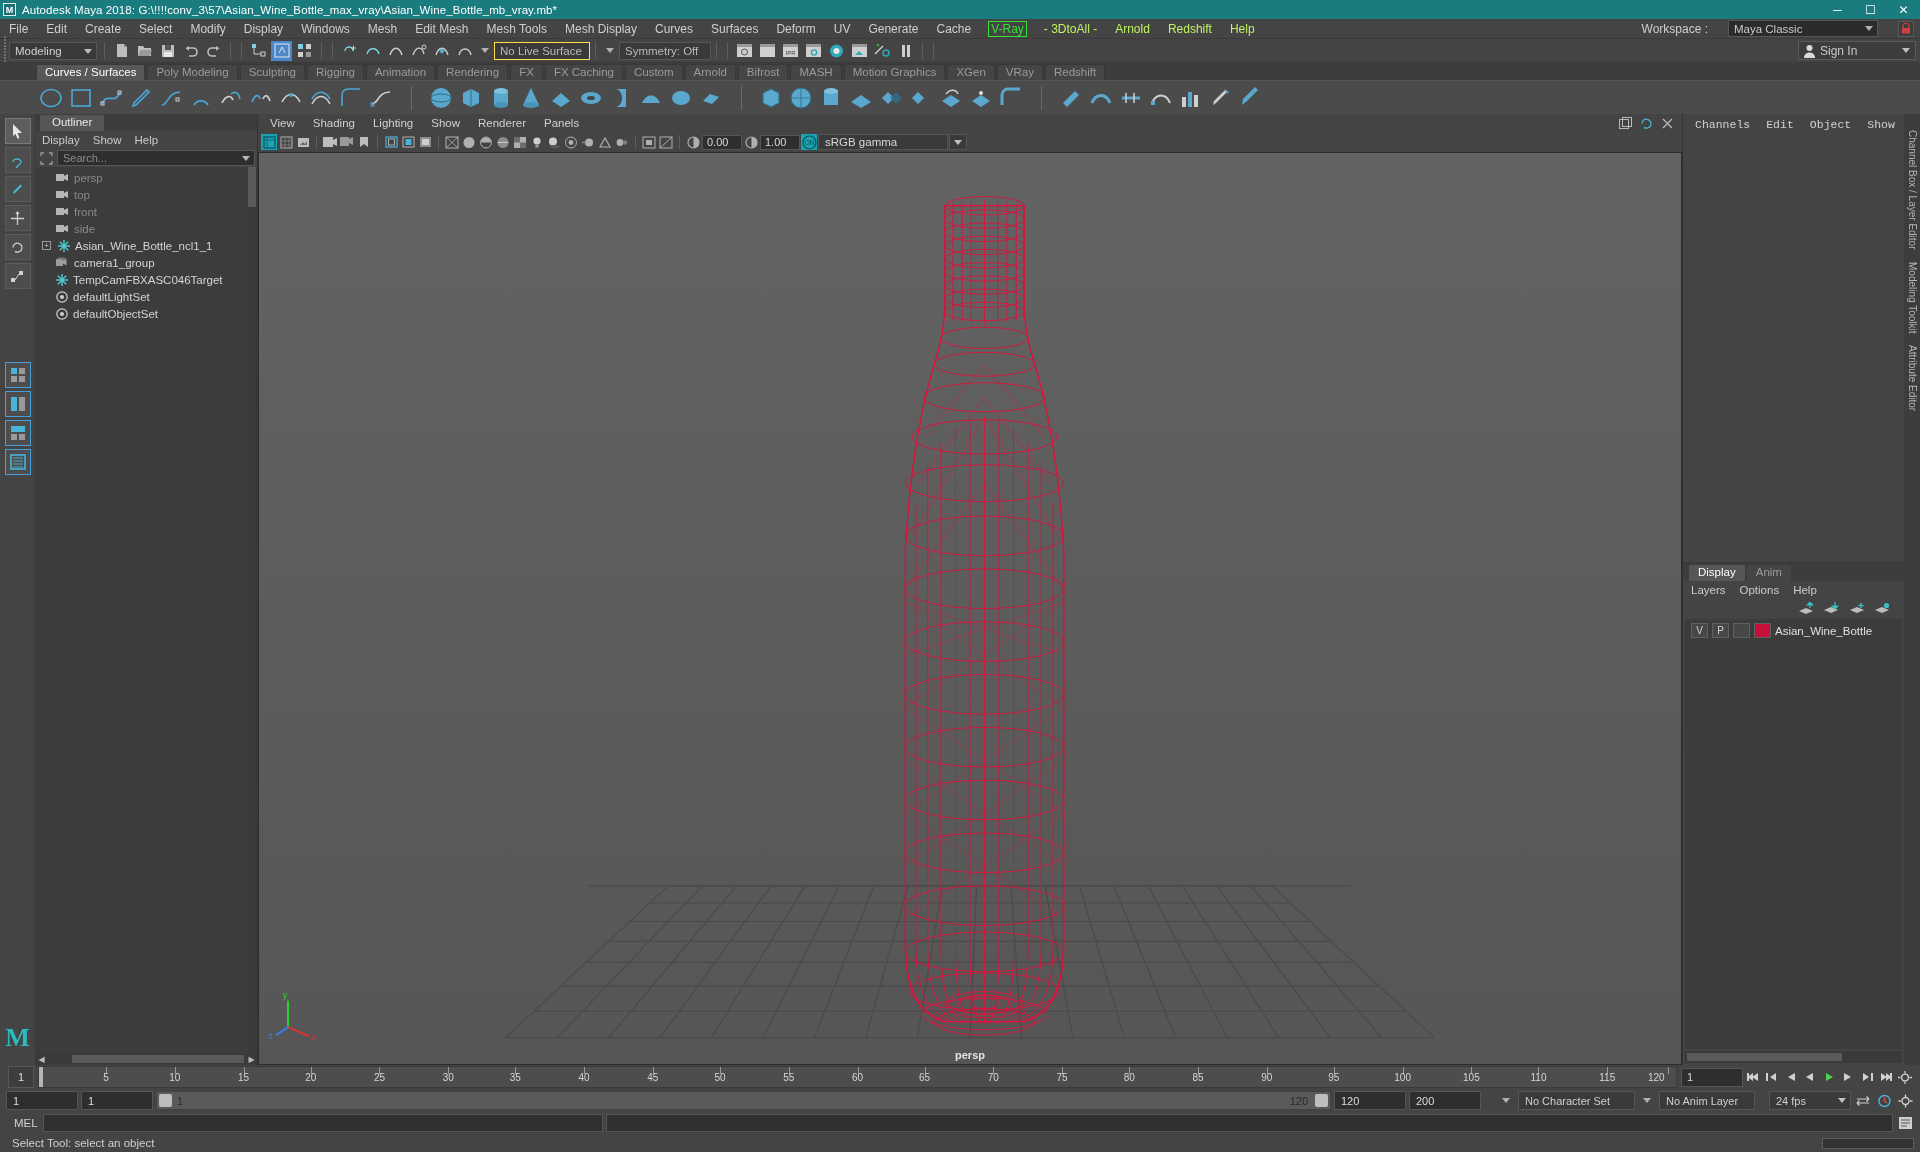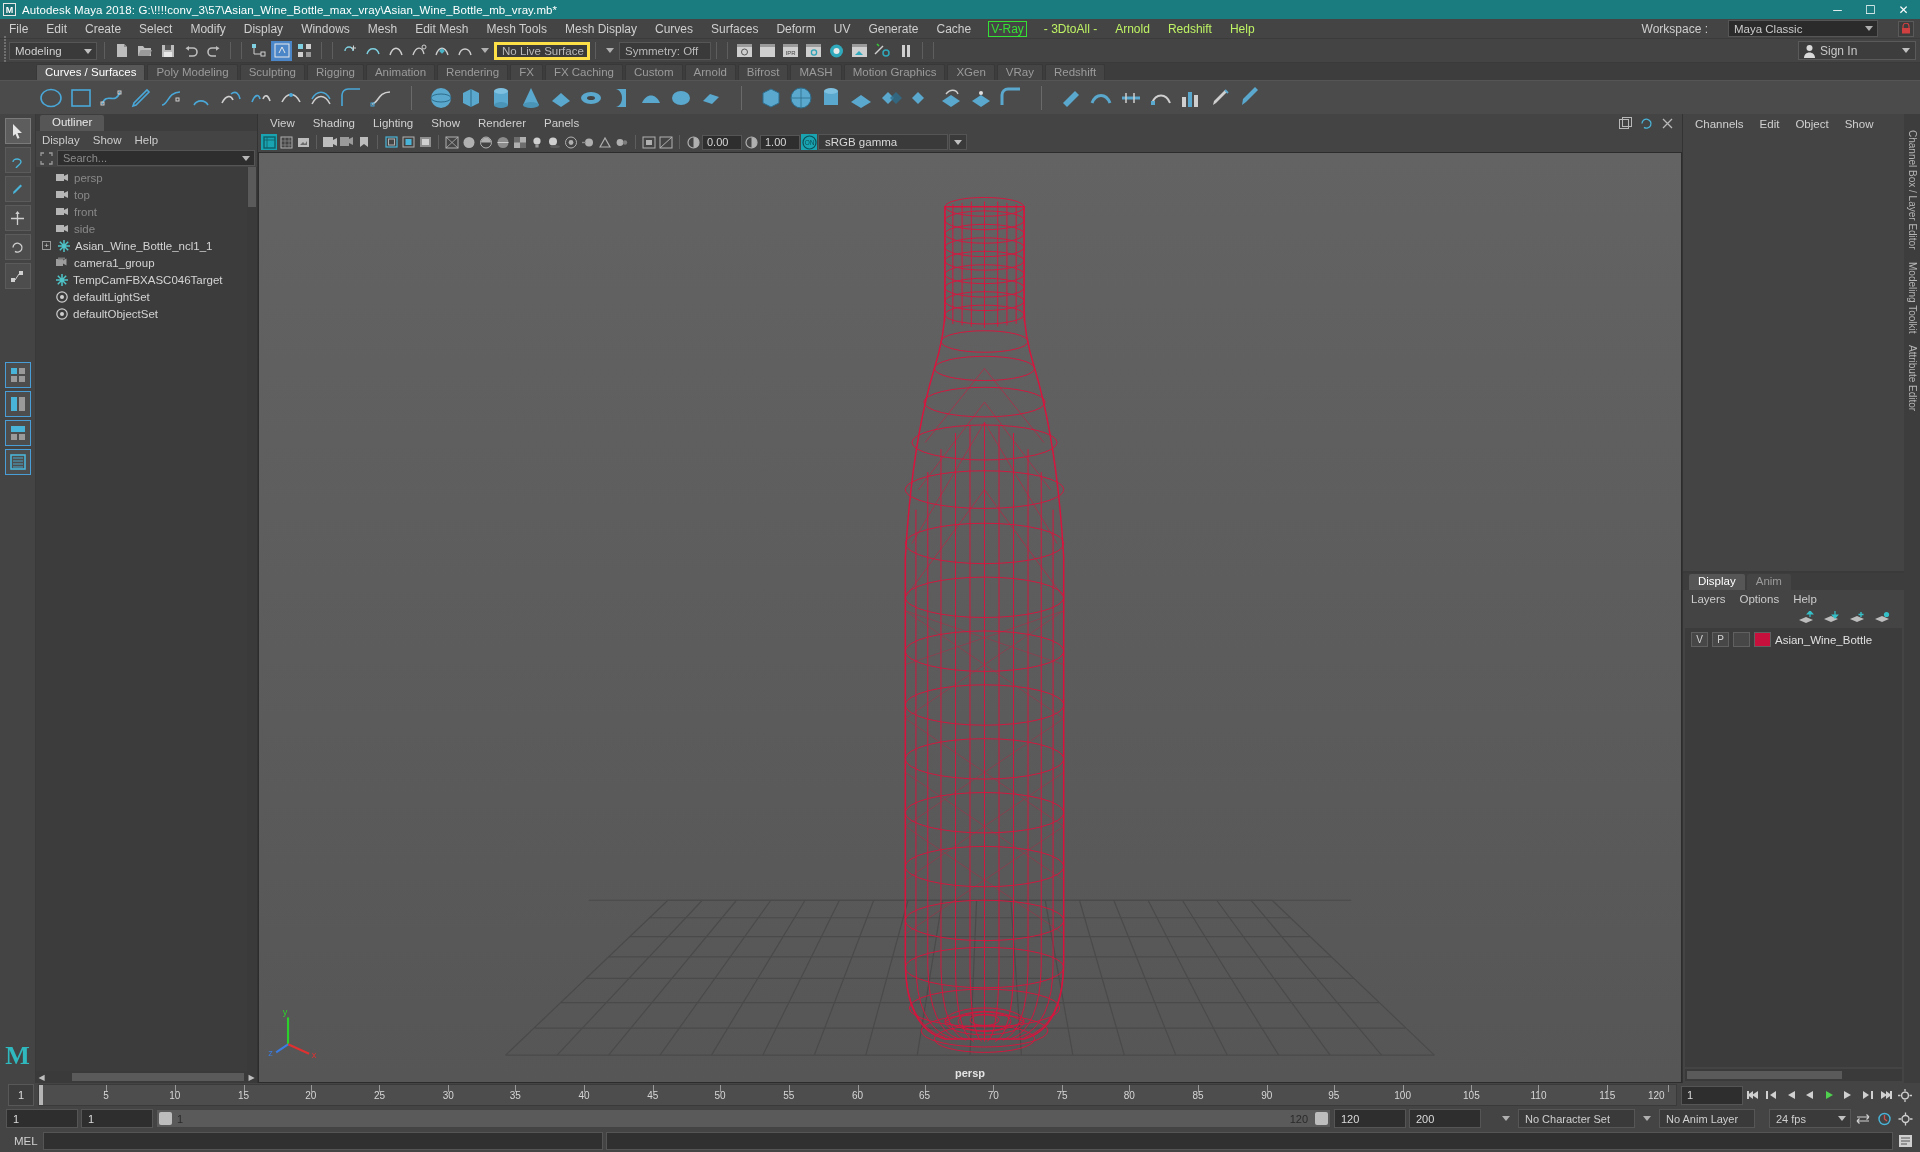--- a/index.html
+++ b/index.html
@@ -60,21 +60,21 @@
     font-size:11.5px;color:#d0d0d0;display:flex;align-items:center;padding-left:5px;position:relative;margin-right:2px;
   }
   .mode-combo .arw{position:absolute;right:4px;top:6px;border-left:4px solid transparent;border-right:4px solid transparent;border-top:5px solid #c0c0c0;}
   .sep{width:1px;height:17px;background:#5e5e5e;margin:0 5px;}
   .tbtn{
     width:21px;height:20px;display:flex;align-items:center;justify-content:center;margin:0 1px;
   }
   .tbtn.active{background:#4a86c8;}
   .tbtn svg{display:block;}
   .nolive{
-    width:96px;height:18px;background:#3a3a3a;border:3px solid #fde047;
+    width:96px;height:18px;background:#3a3a3a;border:1px solid #fde047;
     font-size:11.5px;color:#b9b9b9;display:flex;align-items:center;padding-left:5px;
   }
   .symm{
     width:92px;height:18px;background:#3a3a3a;border:1px solid #565656;
     font-size:11.5px;color:#b9b9b9;display:flex;align-items:center;padding-left:5px;
   }
   .smallarw{border-left:4px solid transparent;border-right:4px solid transparent;border-top:5px solid #b0b0b0;margin:0 5px;}
   .signin{
     margin-left:auto; display:flex;align-items:center;gap:4px;
     width:118px;height:19px;background:#3d3d3d;border:1px solid #5a5a5a;padding-left:4px;margin-right:4px;position:relative;
@@ -151,21 +151,21 @@
   .gamma-arw{width:18px;height:16px;background:#3a3a3a;border:1px solid #555;display:flex;align-items:center;justify-content:center;}
   .vp-canvas{
     flex:1;position:relative;overflow:hidden;
     background:#5d5d5d;
     border:1px solid #2c2c2c;
   }
   .persp-label{position:absolute;bottom:3px;left:50%;transform:translateX(-50%);font-size:11px;color:#e4e4e4;font-weight:bold;}
 
   
   .rightdock{width:222px;background:#444444;display:flex;flex-direction:column;flex:none;border-left:1px solid #333;}
-  .rd-tabs{height:20px;display:flex;align-items:center;gap:16px;padding-left:12px;font-size:11.5px;color:#d0d0d0;}
+  .rd-tabs{height:20px;display:flex;align-items:center;gap:16px;padding-left:12px;font-size:11.5px;color:#d0d0d0;font-family:Liberation Mono, monospace;}
   .rd-body{flex:1;background:#444;}
   .layer-split{height:2px;background:#3a3a3a;}
   .lay-tabrow{height:17px;display:flex;align-items:flex-end;background:#3d3d3d;padding-left:6px;}
   .lay-tab{height:16px;line-height:15px;padding:0 9px;font-size:11.5px;background:#454545;color:#9b9b9b;border-radius:2px 2px 0 0;margin-right:2px;}
   .lay-tab.active{background:#565656;color:#ffffff;}
   .lay-menu{height:18px;display:flex;align-items:center;gap:14px;padding-left:8px;font-size:11.5px;color:#cccccc;}
   .lay-btnrow{height:20px;display:flex;align-items:center;justify-content:flex-end;gap:9px;padding-right:14px;}
   .lay-list{flex:1;background:#3c3c3c;margin:0 2px;padding-top:3px;}
   .lay-row{height:18px;display:flex;align-items:center;gap:4px;padding-left:6px;font-size:11.5px;color:#e0e0e0;}
   .lay-cell{width:17px;height:15px;background:#474747;border:1px solid #606060;display:flex;align-items:center;justify-content:center;font-size:10px;color:#d5d5d5;}
@@ -1399,14 +1399,20 @@
     <div class="mel-input"></div>
     <div class="mel-output"></div>
     <div class="cmd-ico">
         <svg width="15" height="14" viewBox="0 0 15 14">
           <rect x="1" y="1" width="13" height="12" fill="#cfcfcf"></rect>
           <path d="M3 4h9M3 7h9M3 10h6" stroke="#555" stroke-width="1"></path>
         </svg>
       </div>
   </div>
 
+  <div class="helpline">
+    <span>Select Tool: select an object</span>
+    <div class="hl-right">
+      <div class="hl-bar"></div>
+    </div>
+  </div>
 
 </div>
 
 </body></html>

